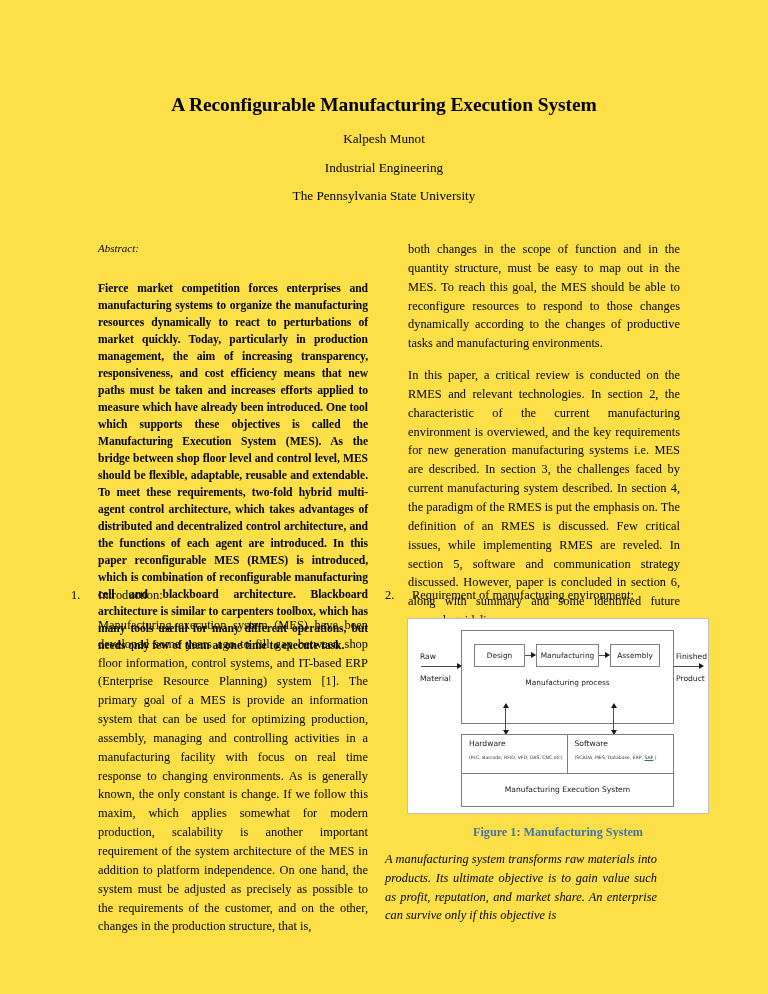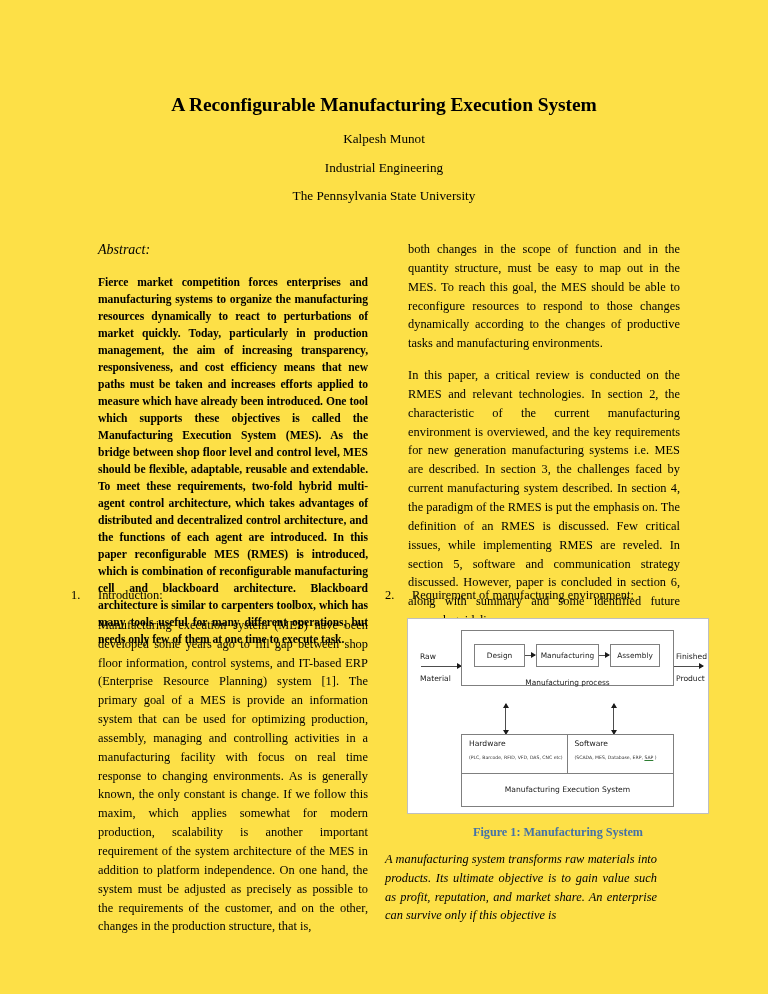--- a/index.html
+++ b/index.html
@@ -62,24 +62,24 @@
     width: 270px;
   }
   .col-right {
     position: absolute;
     left: 408px;
     top: 240px;
     width: 272px;
   }
 
   .abstract-label {
-    font-size: 14px;
+    font-size: 11px;
     font-style: italic;
     line-height: 1.0;
-    margin-bottom: 18px;
+    margin-bottom: 27px;
   }
   .abstract-body {
     font-size: 11.6px;
     font-weight: bold;
     text-align: justify;
     line-height: 1.465;
     letter-spacing: -0.05px;
   }
 
   .body-text {
@@ -143,21 +143,21 @@
     right: 9px;
     bottom: 9px;
   }
 
   
   .proc-box {
     position: absolute;
     left: 44px;
     top: 2px;
     width: 213px;
-    height: 56px;
+    height: 94px;
     border: 1px solid #7f7f7f;
     box-sizing: border-box;
   }
   .stage {
     position: absolute;
     top: 13px;
     height: 23px;
     border: 1px solid #7f7f7f;
     box-sizing: border-box;
     display: flex;

